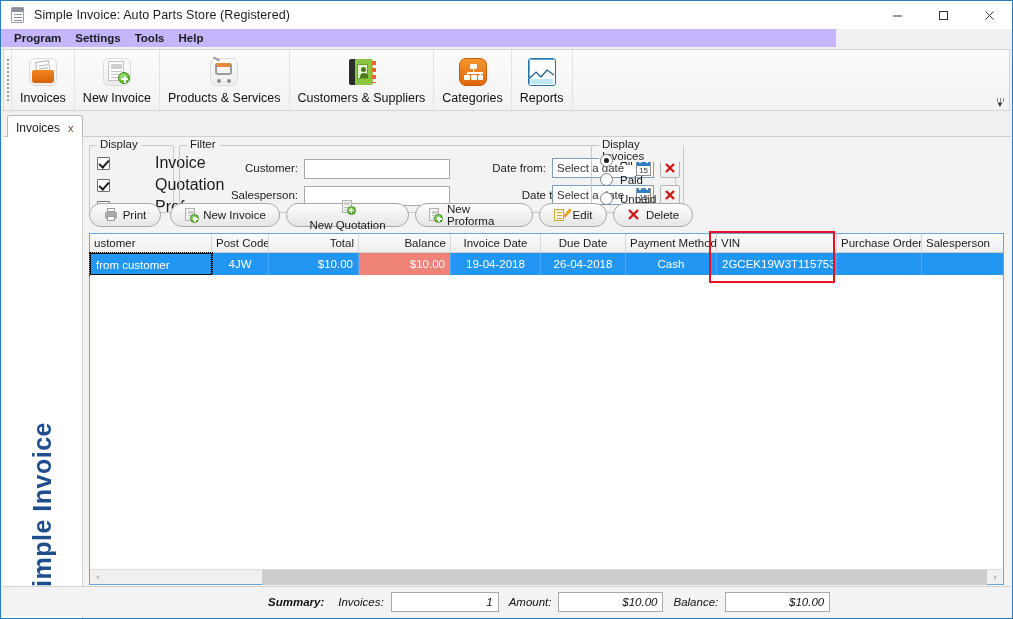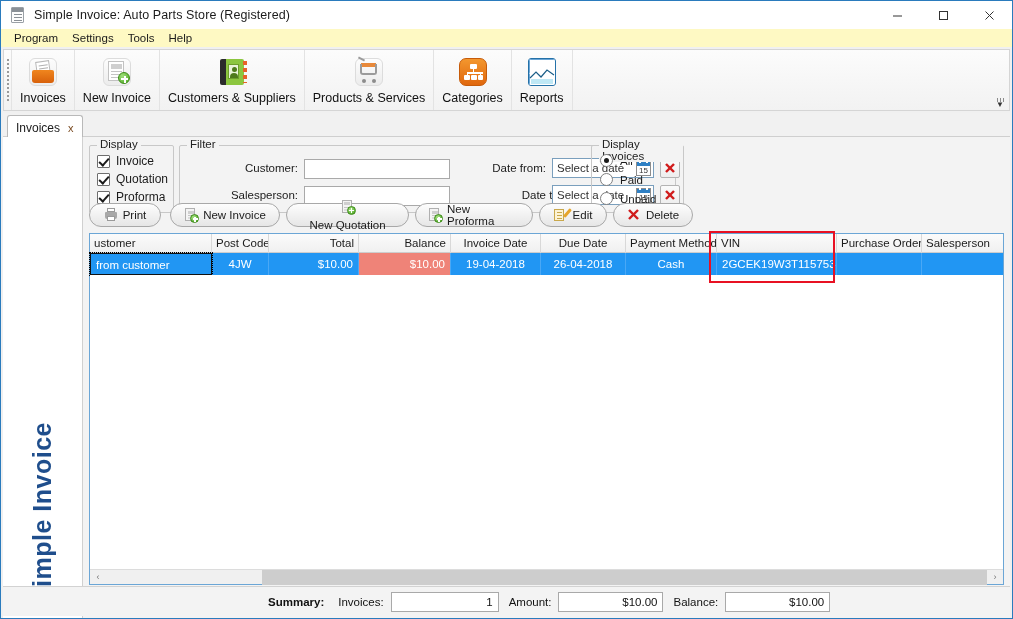--- a/index.html
+++ b/index.html
@@ -46,23 +46,24 @@
     position: absolute; right: 0; top: 0; height: 28px; display: flex;
   }
   .winbtn {
     width: 46px; height: 28px; display: flex; align-items: center; justify-content: center;
     font-size: 12px; color: #222;
   }
   .winbtn svg { display: block; }
 
   
   .menubar {
-    position: absolute; left: 0; top: 28px; width: 1011px; height: 18px;
-    background: #fef9c3; display: flex; align-items: center;
+    position: absolute; left: 0; top: 28px; width: 835px; height: 18px;
+    background: #c4b5fd; display: flex; align-items: center;
     padding-left: 6px;
+    font-weight: bold;
   }
   .menuitem {
     font-size: 11.5px; color: #1b1b1b; padding: 1px 7px; white-space: nowrap;
   }
 
   
   .toolbar {
     position: absolute; left: 2px; top: 48px; width: 1007px; height: 62px;
     background: linear-gradient(#fcfcfc, #f2f2f2);
     border: 1px solid #d5d5d5;
@@ -201,21 +202,21 @@
   }
   .chk { display: flex; align-items: center; gap: 6px; margin-bottom: 4px; }
   .chkbox {
     width: 13px; height: 13px; background: #fff; border: 1px solid #6e6e6e; border-radius: 1px;
     position: relative; flex: none;
   }
   .chkbox.on:after {
     content: ""; position: absolute; left: 3px; top: 0px; width: 4px; height: 8px;
     border: solid #1b1b1b; border-width: 0 2px 2px 0; transform: rotate(42deg);
   }
-  .chk .lb { font-size: 12px; color: #1b1b1b; }
+  .chk .lb { font-size: 16px; color: #1b1b1b; margin-left: 39px; }
 
   .radiorow { display: flex; align-items: center; gap: 7px; margin-bottom: 6px; }
   .radio {
     width: 13px; height: 13px; border-radius: 50%; background: #fff;
     border: 1px solid #808080; position: relative; flex: none;
   }
   .radio.on:after {
     content: ""; position: absolute; left: 3px; top: 3px; width: 5px; height: 5px;
     border-radius: 50%; background: #1b1b1b;
   }
@@ -312,21 +313,21 @@
 
   
   .annot-rect {
     position: absolute; border: 2px solid #e81123; pointer-events: none;
   }
 
   
   .summary {
     position: absolute; left: 2px; bottom: 2px; width: 1007px; height: 30px;
     background: #f3f3f3; border-top: 1px solid #d2d2d2;
-    display: flex; align-items: center;
+    display: flex; align-items: center; font-style: italic;
   }
   .summary .slabel { font-size: 11.5px; color: #111; }
   .summary .sbold { font-weight: bold; }
   .sfield {
     background: #fff; border: 1px solid #a9a9a9; height: 20px;
     font-size: 11.5px; color: #111; text-align: right;
     line-height: 18px; padding: 0 5px;
   }
 </style>
 </head>
@@ -380,40 +381,40 @@
       <div class="lab">Invoices</div>
     </div>
 
     <div class="tbtn">
       <div class="ticon ic-newinv">
         <div class="base"></div>
           <div class="pg"></div>
           <div class="plus"></div>
       </div>
       <div class="lab">New Invoice</div>
-    </div>
-
-    <div class="tbtn">
-      <div class="ticon ic-cust">
-        <div class="book"></div>
-          <div class="card"></div>
-          <div class="tabs"></div>
-      </div>
-      <div class="lab">Customers &amp; Suppliers</div>
     </div>
 
     <div class="tbtn">
       <div class="ticon ic-prod">
         <div class="base"></div>
           <div class="bar"></div>
           <div class="cart"></div>
           <div class="w1"></div>
           <div class="w2"></div>
       </div>
       <div class="lab">Products &amp; Services</div>
+    </div>
+
+    <div class="tbtn">
+      <div class="ticon ic-cust">
+        <div class="book"></div>
+          <div class="card"></div>
+          <div class="tabs"></div>
+      </div>
+      <div class="lab">Customers &amp; Suppliers</div>
     </div>
 
     <div class="tbtn">
       <div class="ticon ic-cat">
         <div class="base"></div>
         <div class="n top"></div>
           <div class="lk lv"></div>
           <div class="lk lh"></div>
         <div class="lk d1"></div>
           <div class="lk d2"></div>

